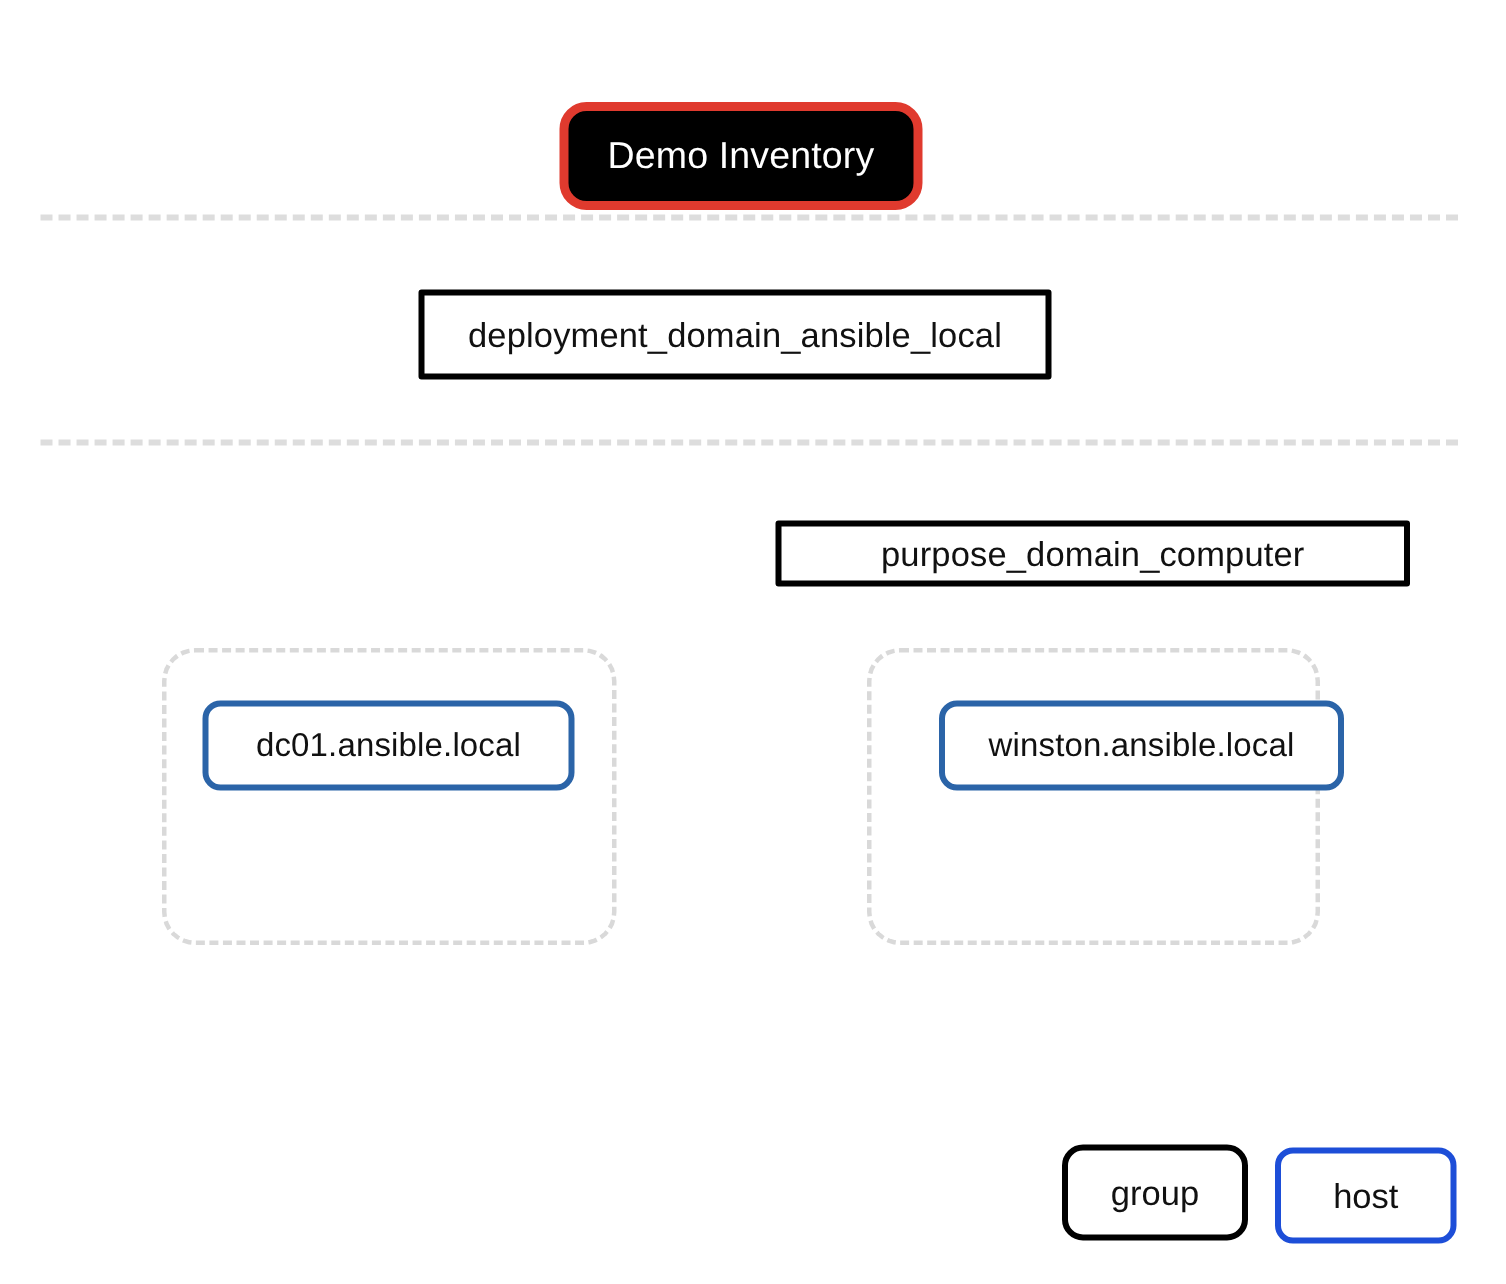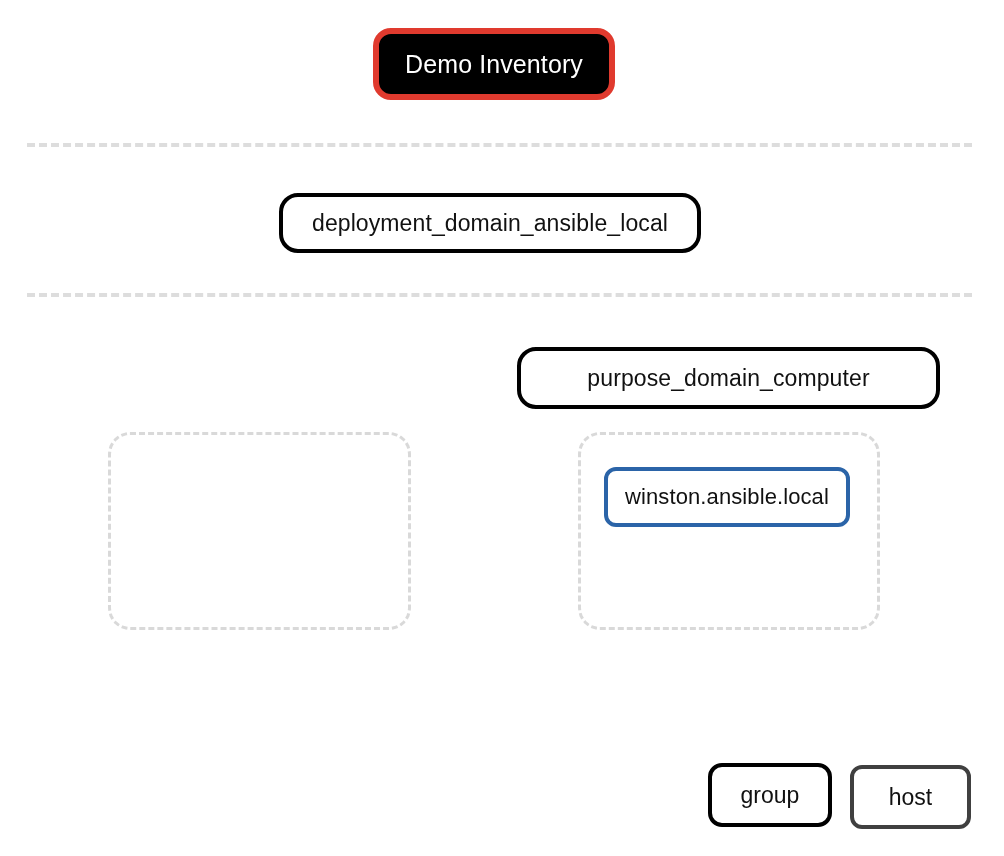--- a/index.html
+++ b/index.html
@@ -36,26 +36,27 @@
     white-space: nowrap;
   }
 
   
   .node--root {
     background: #000000;
     color: #ffffff;
     border: 6px solid #e03a2e;
     border-radius: 18px;
     font-size: 25px;
+    margin-top: 40px;
   }
 
   
   .node--group {
     border: 4px solid #000000;
-    border-radius: 19px;
+    border-radius: 2px;
     font-size: 23px;
     justify-content: center;
   }
 
   
   .node--host {
     border: 4px solid #2b64a8;
     border-radius: 12px;
     font-size: 22px;
   }
@@ -85,21 +86,21 @@
     justify-content: center;
     background: #ffffff;
     font-size: 23px;
     color: #111111;
   }
   .legend-box--group {
     border: 4px solid #000000;
     border-radius: 14px;
   }
   .legend-box--host {
-    border: 4px solid #404040;
+    border: 4px solid #1d4ed8;
     border-radius: 12px;
   }
 </style>
 </head>
 <body>
 
 <div id="diagram">
 
   <div class="node node--root" style="left:373px; top:28px; width:242px; height:72px;">
     <span>Demo Inventory</span>
@@ -109,28 +110,31 @@
 
   <div class="node node--group" style="left:279px; top:193px; width:422px; height:60px;">
     <span>deployment_domain_ansible_local</span>
   </div>
 
   <div class="level-sep" style="left:27px; top:293px; width:945px;"></div>
 
 
   <div class="host-container" style="left:108px; top:432px; width:303px; height:198px;"></div>
 
+  <div class="node node--host" style="left:135px; top:467px; width:248px; height:60px;">
+    <span>dc01.ansible.local</span>
+  </div>
 
-  <div class="node node--group" style="left:517px; top:347px; width:423px; height:62px;">
+  <div class="node node--group" style="left:517px; top:347px; width:423px; height:44px;">
     <span>purpose_domain_computer</span>
   </div>
 
   <div class="host-container" style="left:578px; top:432px; width:302px; height:198px;"></div>
 
-  <div class="node node--host" style="left:604px; top:467px; width:246px; height:60px;text-align:right;">
+  <div class="node node--host" style="left:626px; top:467px; width:270px; height:60px;text-align:right;">
     <span>winston.ansible.local</span>
   </div>
 
 
   <div class="legend-box legend-box--group" style="left:708px; top:763px; width:124px; height:64px;">
     <span>group</span>
   </div>
 
   <div class="legend-box legend-box--host" style="left:850px; top:765px; width:121px; height:64px;">
     <span>host</span>

